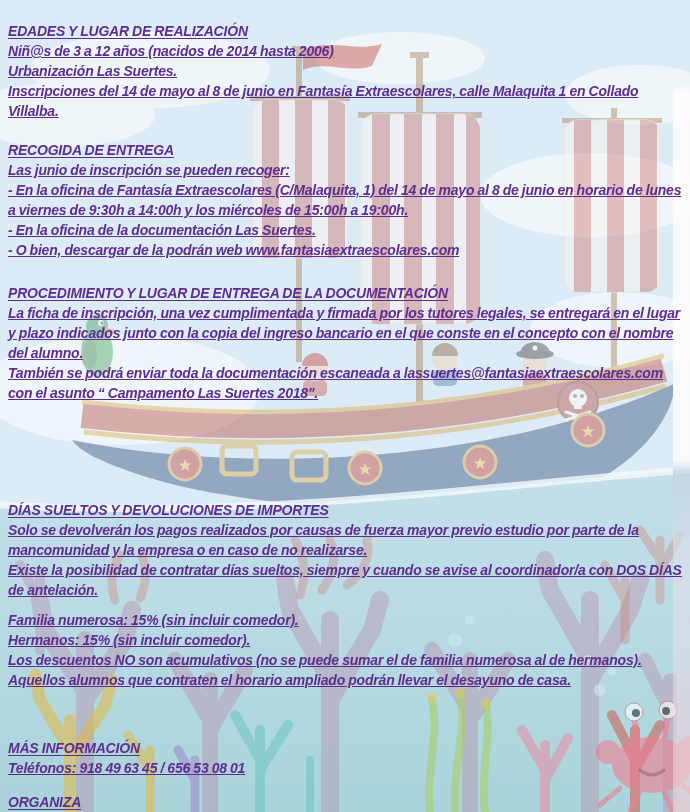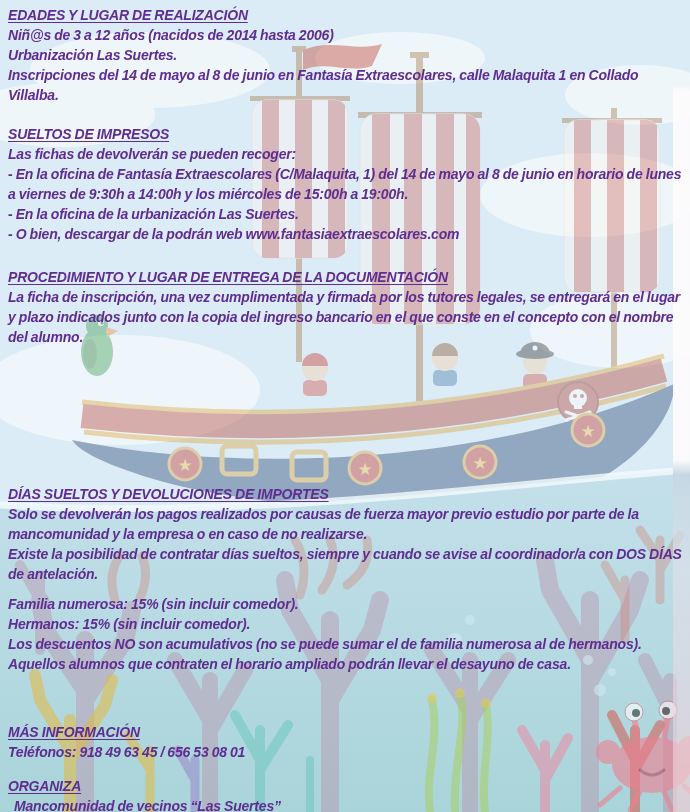--- a/index.html
+++ b/index.html
@@ -11,31 +11,32 @@
   .bg{position:absolute;left:0;top:0;width:690px;height:812px;display:block;}
   .right-strip{
     position:absolute;top:0;right:0;width:17px;height:812px;pointer-events:none;
     background:linear-gradient(180deg,
       rgba(250,252,254,0) 0px, rgba(250,252,254,0) 84px,
       rgba(251,251,252,0.95) 92px, rgba(251,251,252,0.95) 460px,
       rgba(198,214,226,0.9) 474px, rgba(205,219,230,0.8) 508px,
       rgba(223,224,234,0.65) 572px, rgba(233,219,228,0.6) 662px,
       rgba(240,206,212,0.68) 812px);
   }
-  .content{position:absolute;left:8px;top:0;width:677px;height:672px;}
+  .content{position:absolute;left:8px;top:16px;width:677px;height:672px;}
   .sec{position:absolute;left:0;width:100%;}
   .sec h2,.sec p{
     margin:0;
     color:#5f2d91;
     font-style:italic;
     font-weight:bold;
     font-size:14px;
     line-height:20px;
     letter-spacing:-0.2px;
     word-spacing:-0.5px;
+    text-decoration:underline;
   }
   .sec h2{text-decoration:underline;text-underline-offset:2px;}
   .s1{top:5px}
   .s2{top:124px}
   .s3{top:267px}
   .s4{top:484px}
   .s5{top:594px}
   .s6{top:722px}
   .s7{top:776px}
   .s7 p{padding-left:6px}
@@ -230,30 +231,31 @@
   <main class="content">
 
     <section class="sec s1">
       <h2>EDADES Y LUGAR DE REALIZACIÓN</h2>
       <p>Niñ@s de 3 a 12 años (nacidos de 2014 hasta 2006)</p>
       <p>Urbanización Las Suertes.</p>
       <p>Inscripciones del 14 de mayo al 8 de junio en Fantasía Extraescolares, calle Malaquita 1 en Collado Villalba.</p>
     </section>
 
     <section class="sec s2">
-      <h2>SUELTOS DE IMPRESOS</h2>
-      <p>Las fichas de devolverán se pueden recoger:</p>
+      <h2>RECOGIDA DE ENTREGA</h2>
+      <p>Las junio de inscripción se pueden recoger:</p>
       <p>- En la oficina de Fantasía Extraescolares (C/Malaquita, 1) del 14 de mayo al 8 de junio en horario de lunes a viernes de 9:30h a 14:00h y los miércoles de 15:00h a 19:00h.</p>
-      <p>- En la oficina de la urbanización Las Suertes.</p>
+      <p>- En la oficina de la documentación Las Suertes.</p>
       <p>- O bien, descargar de la podrán web www.fantasiaextraescolares.com</p>
     </section>
 
     <section class="sec s3">
       <h2>PROCEDIMIENTO Y LUGAR DE ENTREGA DE LA DOCUMENTACIÓN</h2>
       <p>La ficha de inscripción, una vez cumplimentada y firmada por los tutores legales, se entregará en el lugar y plazo indicados junto con la copia del ingreso bancario en el que conste en el concepto con el nombre del alumno.</p>
+      <p>También se podrá enviar toda la documentación escaneada a lassuertes@fantasiaextraescolares.com con el asunto “ Campamento Las Suertes 2018".</p>
     </section>
 
     <section class="sec s4">
       <h2>DÍAS SUELTOS Y DEVOLUCIONES DE IMPORTES</h2>
       <p>Solo se devolverán los pagos realizados por causas de fuerza mayor previo estudio por parte de la mancomunidad y la empresa o en caso de no realizarse.</p>
       <p>Existe la posibilidad de contratar días sueltos, siempre y cuando se avise al coordinador/a con DOS DÍAS de antelación.</p>
     </section>
 
     <section class="sec s5">
       <p>Familia numerosa: 15% (sin incluir comedor).</p>

